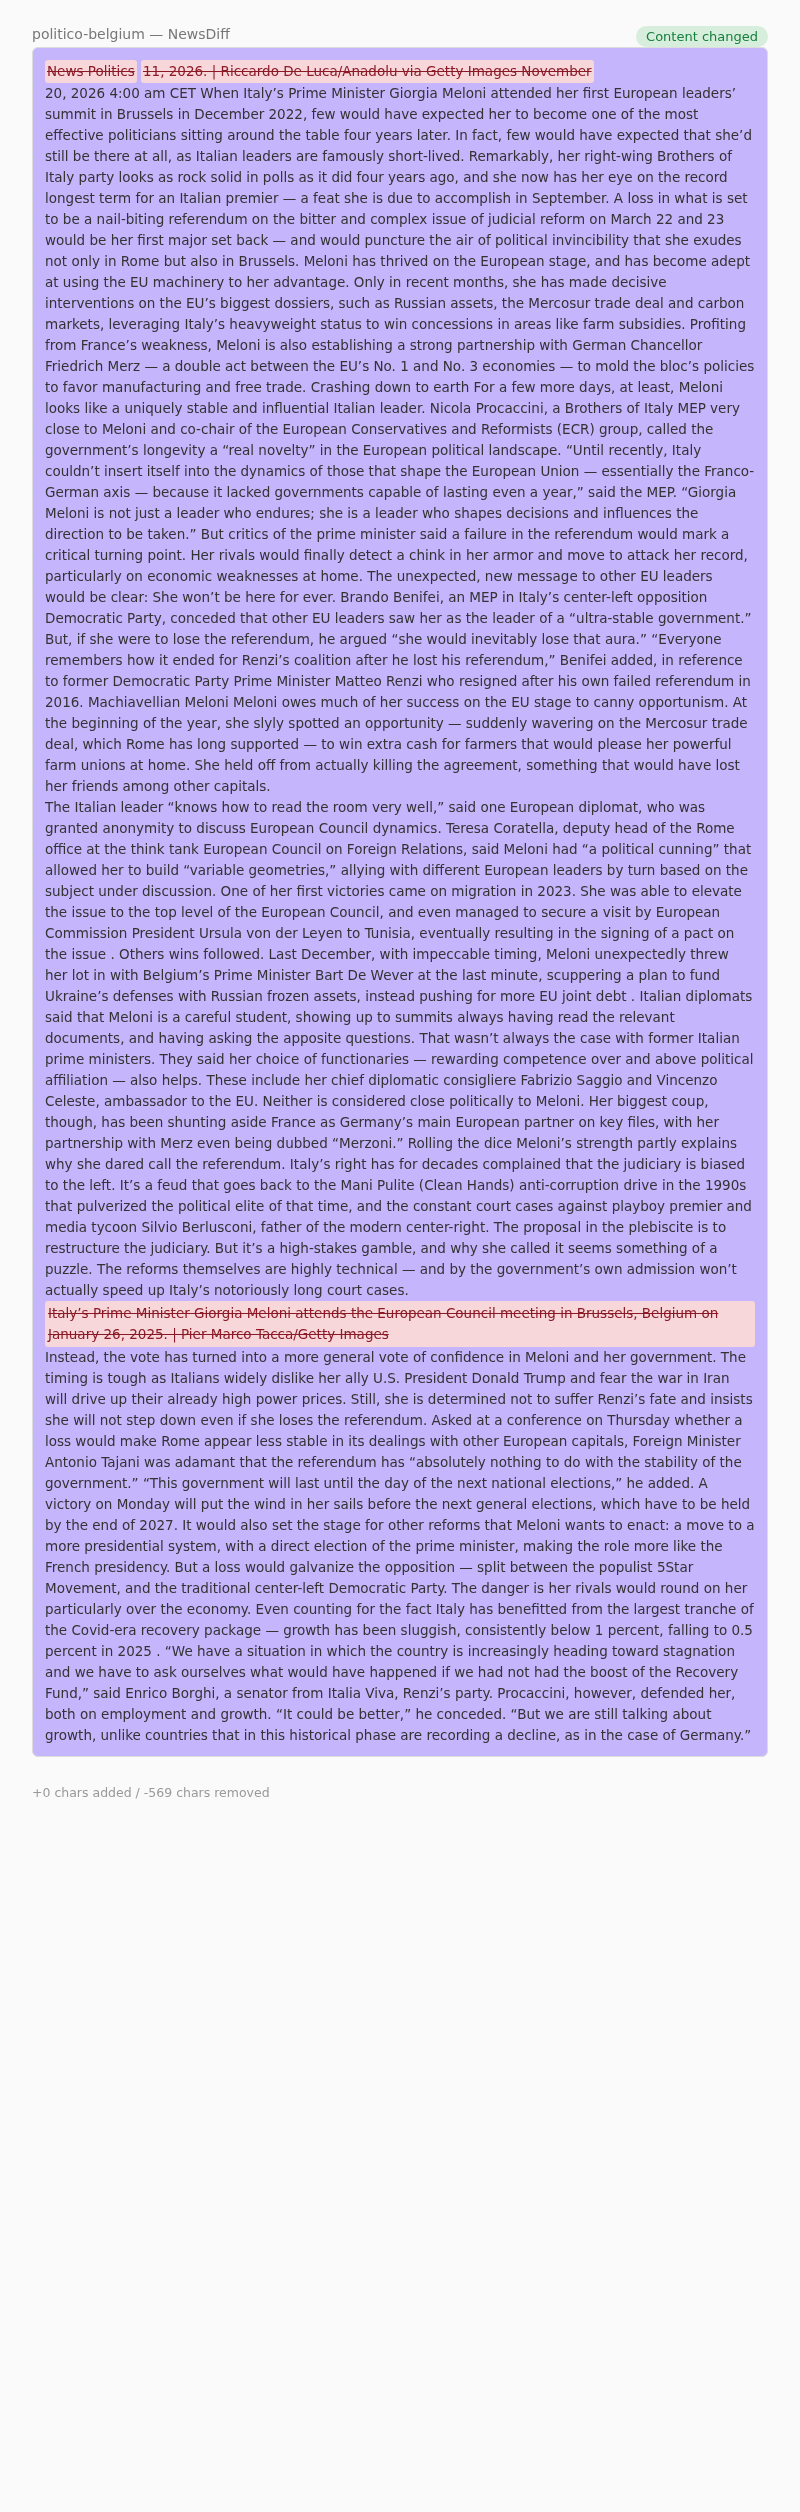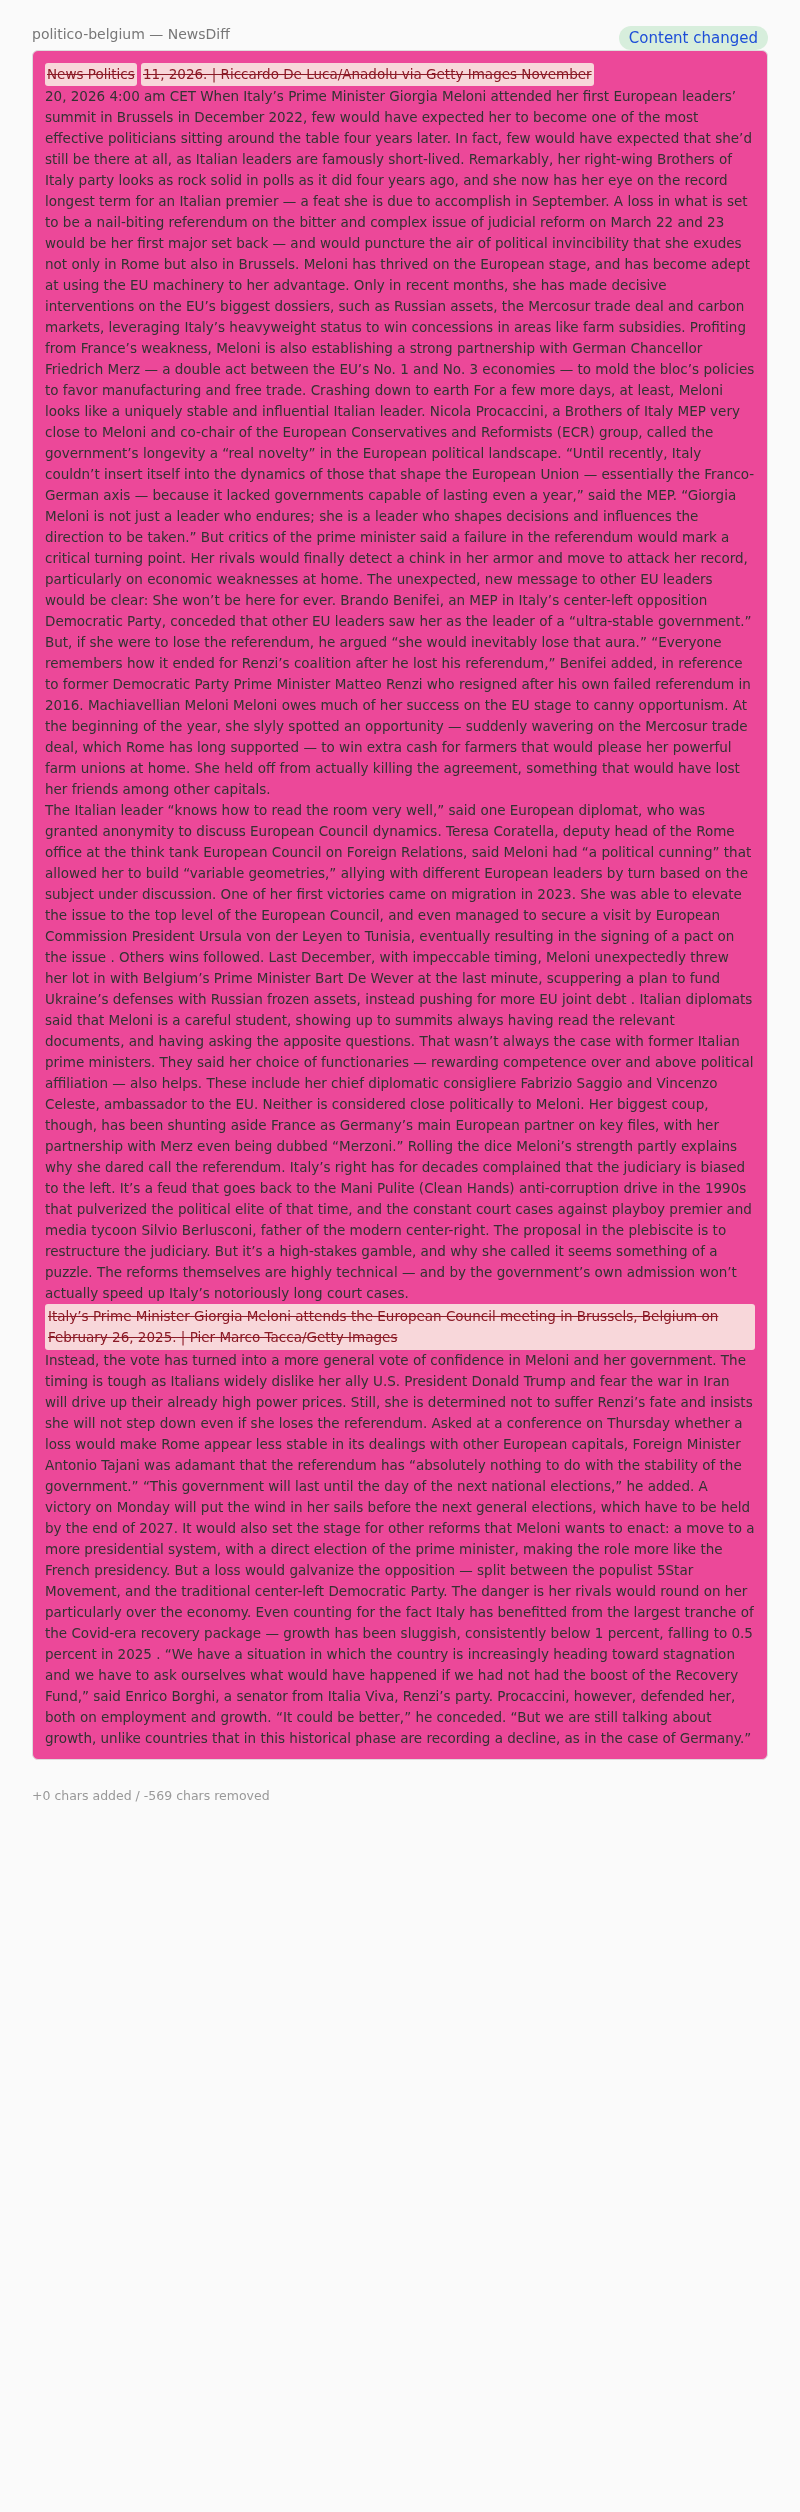--- a/index.html
+++ b/index.html
@@ -18,35 +18,35 @@
       align-items: flex-start;
       margin-top: 2px;
       gap: 24px;
     }
     .source {
       font-size: 14px;
       color: #777;
     }
     .badge {
       background: #d7eedc;
-      color: #1d4ed8;
-      font-size: 15px;
+      color: #15803d;
+      font-size: 13px;
       padding: 3px 10px;
       border-radius: 12px;
     }
     h1 {
       font-family: "DejaVu Sans", sans-serif;
       font-weight: normal;
       font-size: 19.5px;
       line-height: 1.4;
       margin: 12px 0 14px 0;
       color: #1a1a1a;
     }
     .card {
-      background: #ec4899;
+      background: #c4b5fd;
       border: 1px solid #ddd;
       border-radius: 6px;
       padding: 12px 12px 10px 12px;
       font-size: 13.5px;
       line-height: 21px;
       color: #333;
     }
     .del {
       background: #f8d7da;
       color: #8b1a26;
@@ -75,18 +75,18 @@
     <span class="source">politico-belgium — NewsDiff</span>
     <span class="badge">Content changed</span>
   </div>
 
 
   <div class="card">
     <span class="del inl">News Politics</span>
     <span class="del inl">11, 2026. | Riccardo De Luca/Anadolu via Getty Images November</span>
     <div>20, 2026 4:00 am CET When Italy’s Prime Minister Giorgia Meloni attended her first European leaders’ summit in Brussels in December 2022, few would have expected her to become one of the most effective politicians sitting around the table four years later. In fact, few would have expected that she’d still be there at all, as Italian leaders are famously short-lived. Remarkably, her right-wing Brothers of Italy party looks as rock solid in polls as it did four years ago, and she now has her eye on the record longest term for an Italian premier — a feat she is due to accomplish in September. A loss in what is set to be a nail-biting referendum on the bitter and complex issue of judicial reform on March 22 and 23 would be her first major set back — and would puncture the air of political invincibility that she exudes not only in Rome but also in Brussels. Meloni has thrived on the European stage, and has become adept at using the EU machinery to her advantage. Only in recent months, she has made decisive interventions on the EU’s biggest dossiers, such as Russian assets, the Mercosur trade deal and carbon markets, leveraging Italy’s heavyweight status to win concessions in areas like farm subsidies. Profiting from France’s weakness, Meloni is also establishing a strong partnership with German Chancellor Friedrich Merz — a double act between the EU’s No. 1 and No. 3 economies — to mold the bloc’s policies to favor manufacturing and free trade. Crashing down to earth For a few more days, at least, Meloni looks like a uniquely stable and influential Italian leader. Nicola Procaccini, a Brothers of Italy MEP very close to Meloni and co-chair of the European Conservatives and Reformists (ECR) group, called the government’s longevity a “real novelty” in the European political landscape. “Until recently, Italy couldn’t insert itself into the dynamics of those that shape the European Union — essentially the Franco-German axis — because it lacked governments capable of lasting even a year,” said the MEP. “Giorgia Meloni is not just a leader who endures; she is a leader who shapes decisions and influences the direction to be taken.” But critics of the prime minister said a failure in the referendum would mark a critical turning point. Her rivals would finally detect a chink in her armor and move to attack her record, particularly on economic weaknesses at home. The unexpected, new message to other EU leaders would be clear: She won’t be here for ever. Brando Benifei, an MEP in Italy’s center-left opposition Democratic Party, conceded that other EU leaders saw her as the leader of a “ultra-stable government.” But, if she were to lose the referendum, he argued “she would inevitably lose that aura.” “Everyone remembers how it ended for Renzi’s coalition after he lost his referendum,” Benifei added, in reference to former Democratic Party Prime Minister Matteo Renzi who resigned after his own failed referendum in 2016. Machiavellian Meloni Meloni owes much of her success on the EU stage to canny opportunism. At the beginning of the year, she slyly spotted an opportunity — suddenly wavering on the Mercosur trade deal, which Rome has long supported — to win extra cash for farmers that would please her powerful farm unions at home. She held off from actually killing the agreement, something that would have lost her friends among other capitals.</div>
     <div>The Italian leader “knows how to read the room very well,” said one European diplomat, who was granted anonymity to discuss European Council dynamics. Teresa Coratella, deputy head of the Rome office at the think tank European Council on Foreign Relations, said Meloni had  “a political cunning” that allowed her to build “variable geometries,” allying with different European leaders by turn based on the subject under discussion. One of her first victories came on migration in 2023. She was able to elevate the issue to the top level of the European Council, and even managed to secure a visit by European Commission President Ursula von der Leyen to Tunisia, eventually resulting in the signing of a pact on the issue . Others wins followed. Last December, with impeccable timing, Meloni unexpectedly threw her lot in with Belgium’s Prime Minister Bart De Wever at the last minute, scuppering a plan to fund Ukraine’s defenses with Russian frozen assets, instead pushing for more EU joint debt . Italian diplomats said that Meloni is a careful student, showing up to summits always having read the relevant documents, and having asking the apposite questions. That wasn’t always the case with former Italian prime ministers. They said her choice of functionaries — rewarding competence over and above political affiliation — also helps. These include her chief diplomatic consigliere Fabrizio Saggio and Vincenzo Celeste, ambassador to the EU. Neither is considered close politically to Meloni. Her biggest coup, though, has been shunting aside France as Germany’s main European partner on key files, with her partnership with Merz even being dubbed “Merzoni.” Rolling the dice Meloni’s strength partly explains why she dared call the referendum. Italy’s right has for decades complained that the judiciary is biased to the left. It’s a feud that goes back to the Mani Pulite (Clean Hands) anti-corruption drive in the 1990s that pulverized the political elite of that time, and the constant court cases against playboy premier and media tycoon Silvio Berlusconi, father of the modern center-right. The proposal in the plebiscite is to restructure the judiciary. But it’s a high-stakes gamble, and why she called it seems something of a puzzle. The reforms themselves are highly technical — and by the government’s own admission won’t actually speed up Italy’s notoriously long court cases.</div>
-    <span class="del block"> Italy’s Prime Minister Giorgia Meloni attends the European Council meeting in Brussels, Belgium on February 26, 2025. | Pier Marco Tacca/Getty Images</span>
+    <span class="del block"> Italy’s Prime Minister Giorgia Meloni attends the European Council meeting in Brussels, Belgium on January 26, 2025. | Pier Marco Tacca/Getty Images</span>
     <div>Instead, the vote has turned into a more general vote of confidence in Meloni and her government. The timing is tough as Italians widely dislike her ally U.S. President Donald Trump and fear the war in Iran will drive up their already high power prices. Still, she is determined not to suffer Renzi’s fate and insists she will not step down even if she loses the referendum. Asked at a conference on Thursday whether a loss would make Rome appear less stable in its dealings with other European capitals, Foreign Minister Antonio Tajani was adamant that the referendum has “absolutely nothing to do with the stability of the government.” “This government will last until the day of the next national elections,” he added. A victory on Monday will put the wind in her sails before the next general elections, which have to be held by the end of 2027. It would also set the stage for other reforms that Meloni wants to enact: a move to a more presidential system, with a direct election of the prime minister, making the role more like the French presidency. But a loss would galvanize the opposition — split between the populist 5Star Movement, and the traditional center-left Democratic Party. The danger is her rivals would round on her particularly over the economy. Even counting for the fact Italy has benefitted from the largest tranche of the Covid-era recovery package — growth has been sluggish, consistently below 1 percent, falling to 0.5 percent in 2025 . “We have a situation in which the country is increasingly heading toward stagnation and we have to ask ourselves what would have happened if we had not had the boost of the Recovery Fund,” said Enrico Borghi, a senator from Italia Viva, Renzi’s party. Procaccini, however, defended her, both on employment and growth. “It could be better,” he conceded. “But we are still talking about growth, unlike countries that in this historical phase are recording a decline, as in the case of Germany.”</div>
   </div>
 
   <div class="footer">+0 chars added / -569 chars removed</div>
 </div>
 
 </body></html>

